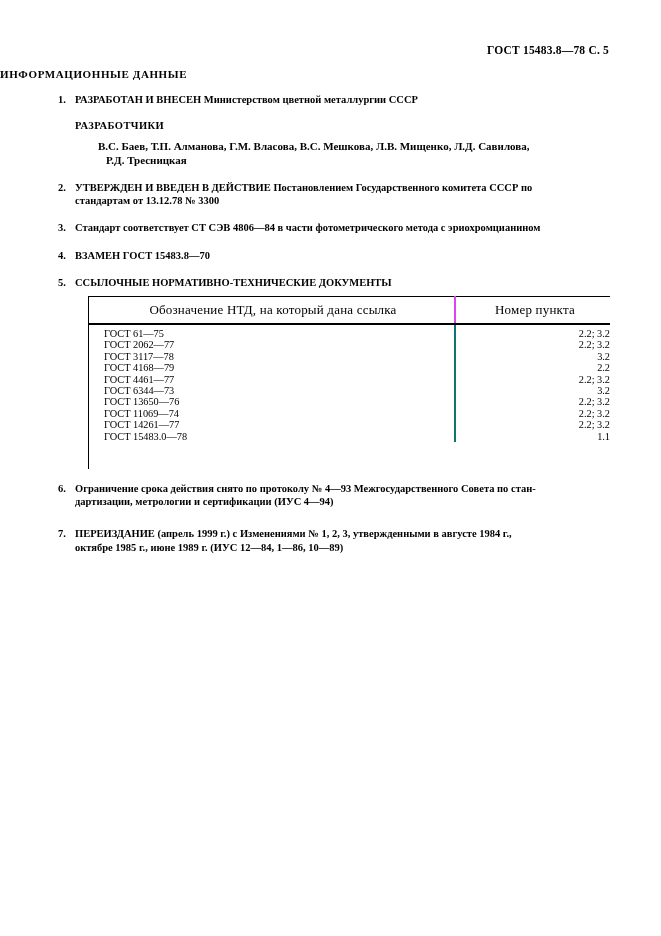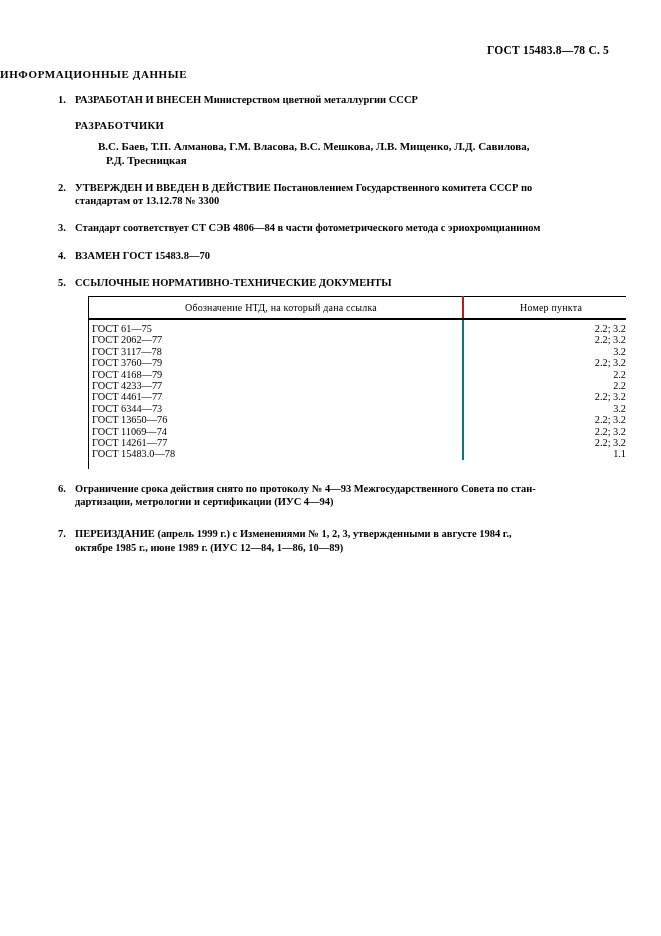--- a/index.html
+++ b/index.html
@@ -107,40 +107,40 @@
     width: 512px;
   }
   table.ref-table {
     border-collapse: collapse;
     width: 512px;
     table-layout: fixed;
   }
   table.ref-table tr.head-row th {
     border-top: 1px solid #000;
     border-bottom: 2px solid #000;
-    font-size: 10px;
+    font-size: 13px;
     font-weight: normal;
     letter-spacing: 0.2px;
-    padding: 5px 0 5px 12px;
+    padding: 5px 0 5px 4px;
     text-align: center;
     vertical-align: middle;
   }
   table.ref-table th.col-doc { width: 362px; }
   table.ref-table th.col-num {
     width: 150px;
-    border-left: 2px solid #b91c1c;
+    border-left: 2px solid #d946ef;
   }
   table.ref-table td {
     font-size: 10.3px;
     padding: 0;
     line-height: 11.4px;
     vertical-align: top;
   }
   table.ref-table td.cell-doc {
-    padding-left: 4px;
+    padding-left: 16px;
     text-align: left;
   }
   table.ref-table td.cell-num {
     border-left: 2px solid #0f766e;
     text-align: right;
   }
   table.ref-table tr.body-row:first-of-type td { padding-top: 3px; }
   table.ref-table tr.body-row:first-of-type td.cell-num { padding-top: 3px; }
 
   
@@ -244,29 +244,21 @@
           </tr>
           <tr class="body-row">
             <td class="cell-doc">ГОСТ 2062—77</td>
             <td class="cell-num">2.2; 3.2</td>
           </tr>
           <tr class="body-row">
             <td class="cell-doc">ГОСТ 3117—78</td>
             <td class="cell-num">3.2</td>
           </tr>
           <tr class="body-row">
-            <td class="cell-doc">ГОСТ 3760—79</td>
-            <td class="cell-num">2.2; 3.2</td>
-          </tr>
-          <tr class="body-row">
             <td class="cell-doc">ГОСТ 4168—79</td>
-            <td class="cell-num">2.2</td>
-          </tr>
-          <tr class="body-row">
-            <td class="cell-doc">ГОСТ 4233—77</td>
             <td class="cell-num">2.2</td>
           </tr>
           <tr class="body-row">
             <td class="cell-doc">ГОСТ 4461—77</td>
             <td class="cell-num">2.2; 3.2</td>
           </tr>
           <tr class="body-row">
             <td class="cell-doc">ГОСТ 6344—73</td>
             <td class="cell-num">3.2</td>
           </tr>

